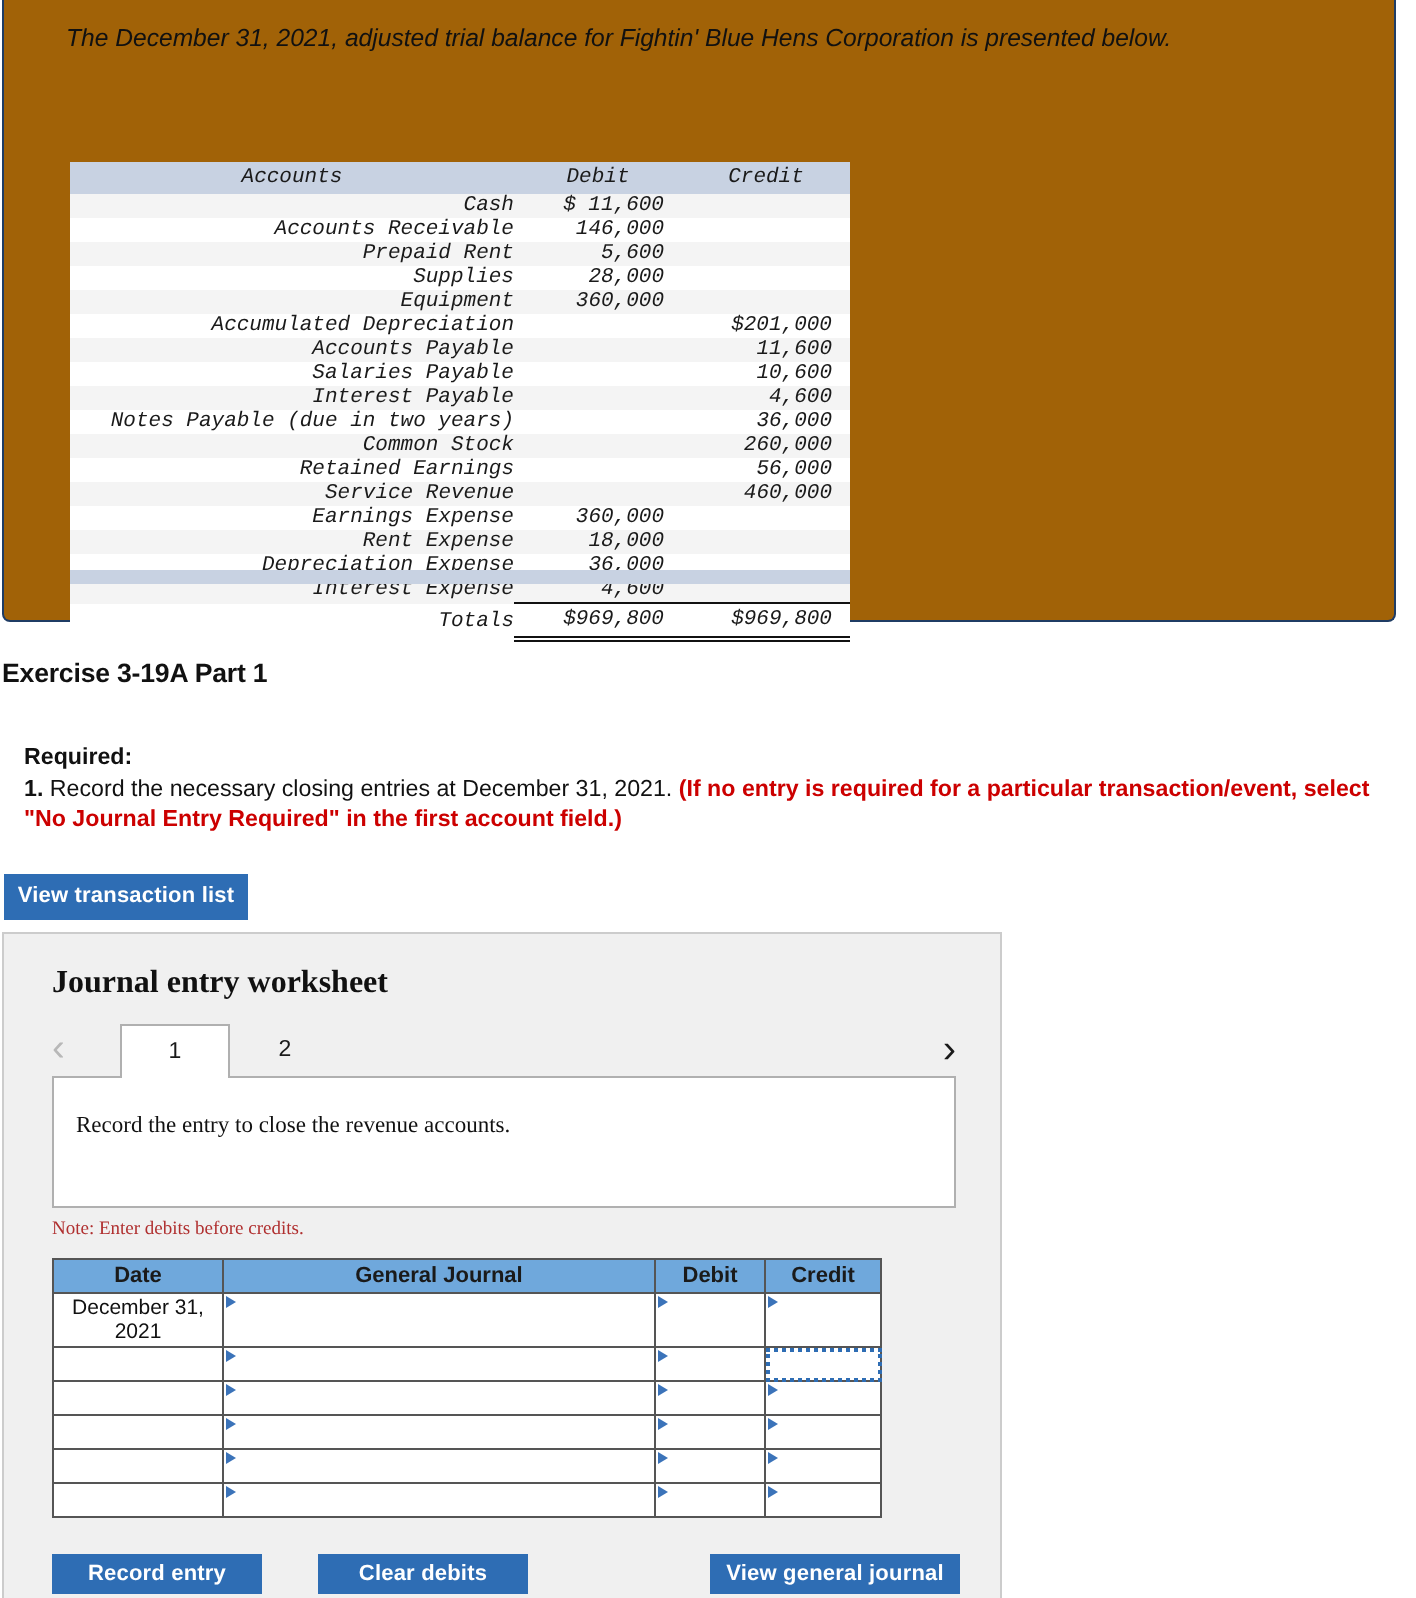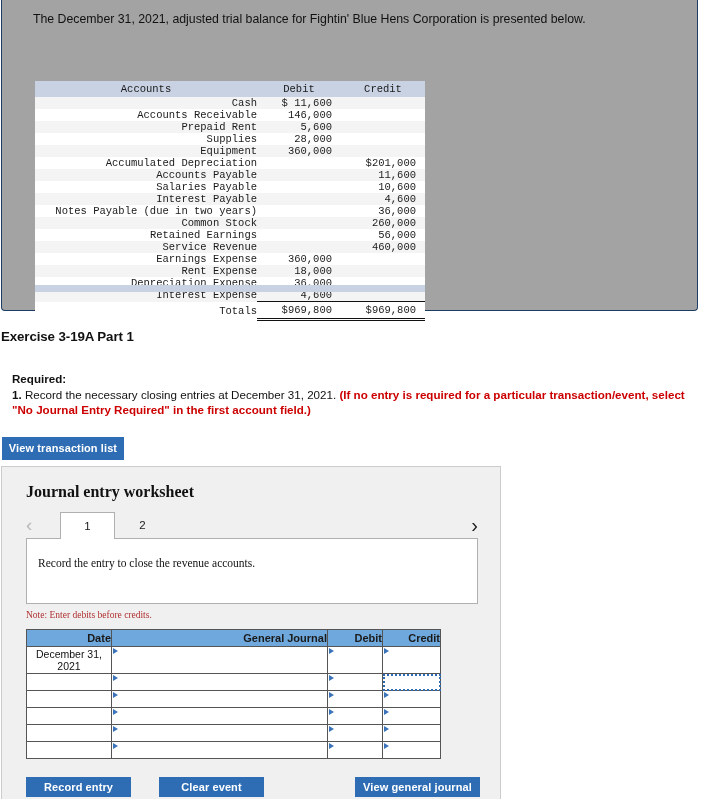--- a/index.html
+++ b/index.html
@@ -22,21 +22,22 @@
   .tb-card {
     position: absolute;
     left: 1px;
     top: 0px;
     width: 697px;
     height: 311px;
     border: 1px solid #1f3c६4;
     border: 1px solid #1f3c64;
     border-top: none;
     border-radius: 0 0 4px 4px;
-    background: #a3a3a3;
+    background: #a16207;
+    font-style: italic;
   }
   .tb-intro {
     position: absolute;
     left: 31px;
     top: 11px;
     font-size: 12.3px;
     line-height: 16px;
     color: #111111;
     white-space: nowrap;
   }
@@ -237,21 +238,21 @@
     font-size: 11px;
   }
   .je-table th {
     background: #6fa8dc;
     border: 1px solid #555555;
     color: #1a1a1a;
     font-weight: bold;
     font-size: 11px;
     height: 17px;
     padding: 0;
-    text-align: right;
+    text-align: center;
   }
   .je-table td {
     background: #ffffff;
     border: 1px solid #555555;
     height: 17px;
     padding: 0;
     position: relative;
     vertical-align: middle;
   }
   .je-table td.date-cell {
@@ -472,15 +473,15 @@
       <tr>
         <td class="date-cell"></td>
         <td><span class="cell-marker"></span><span></span></td>
         <td><span class="cell-marker"></span><span></span></td>
         <td><span class="cell-marker"></span><span></span></td>
       </tr>
     </tbody>
   </table>
 
   <button class="btn btn-record">Record entry</button>
-  <button class="btn btn-clear">Clear event</button>
+  <button class="btn btn-clear">Clear debits</button>
   <button class="btn btn-general">View general journal</button>
 </div>
 
 </body></html>

